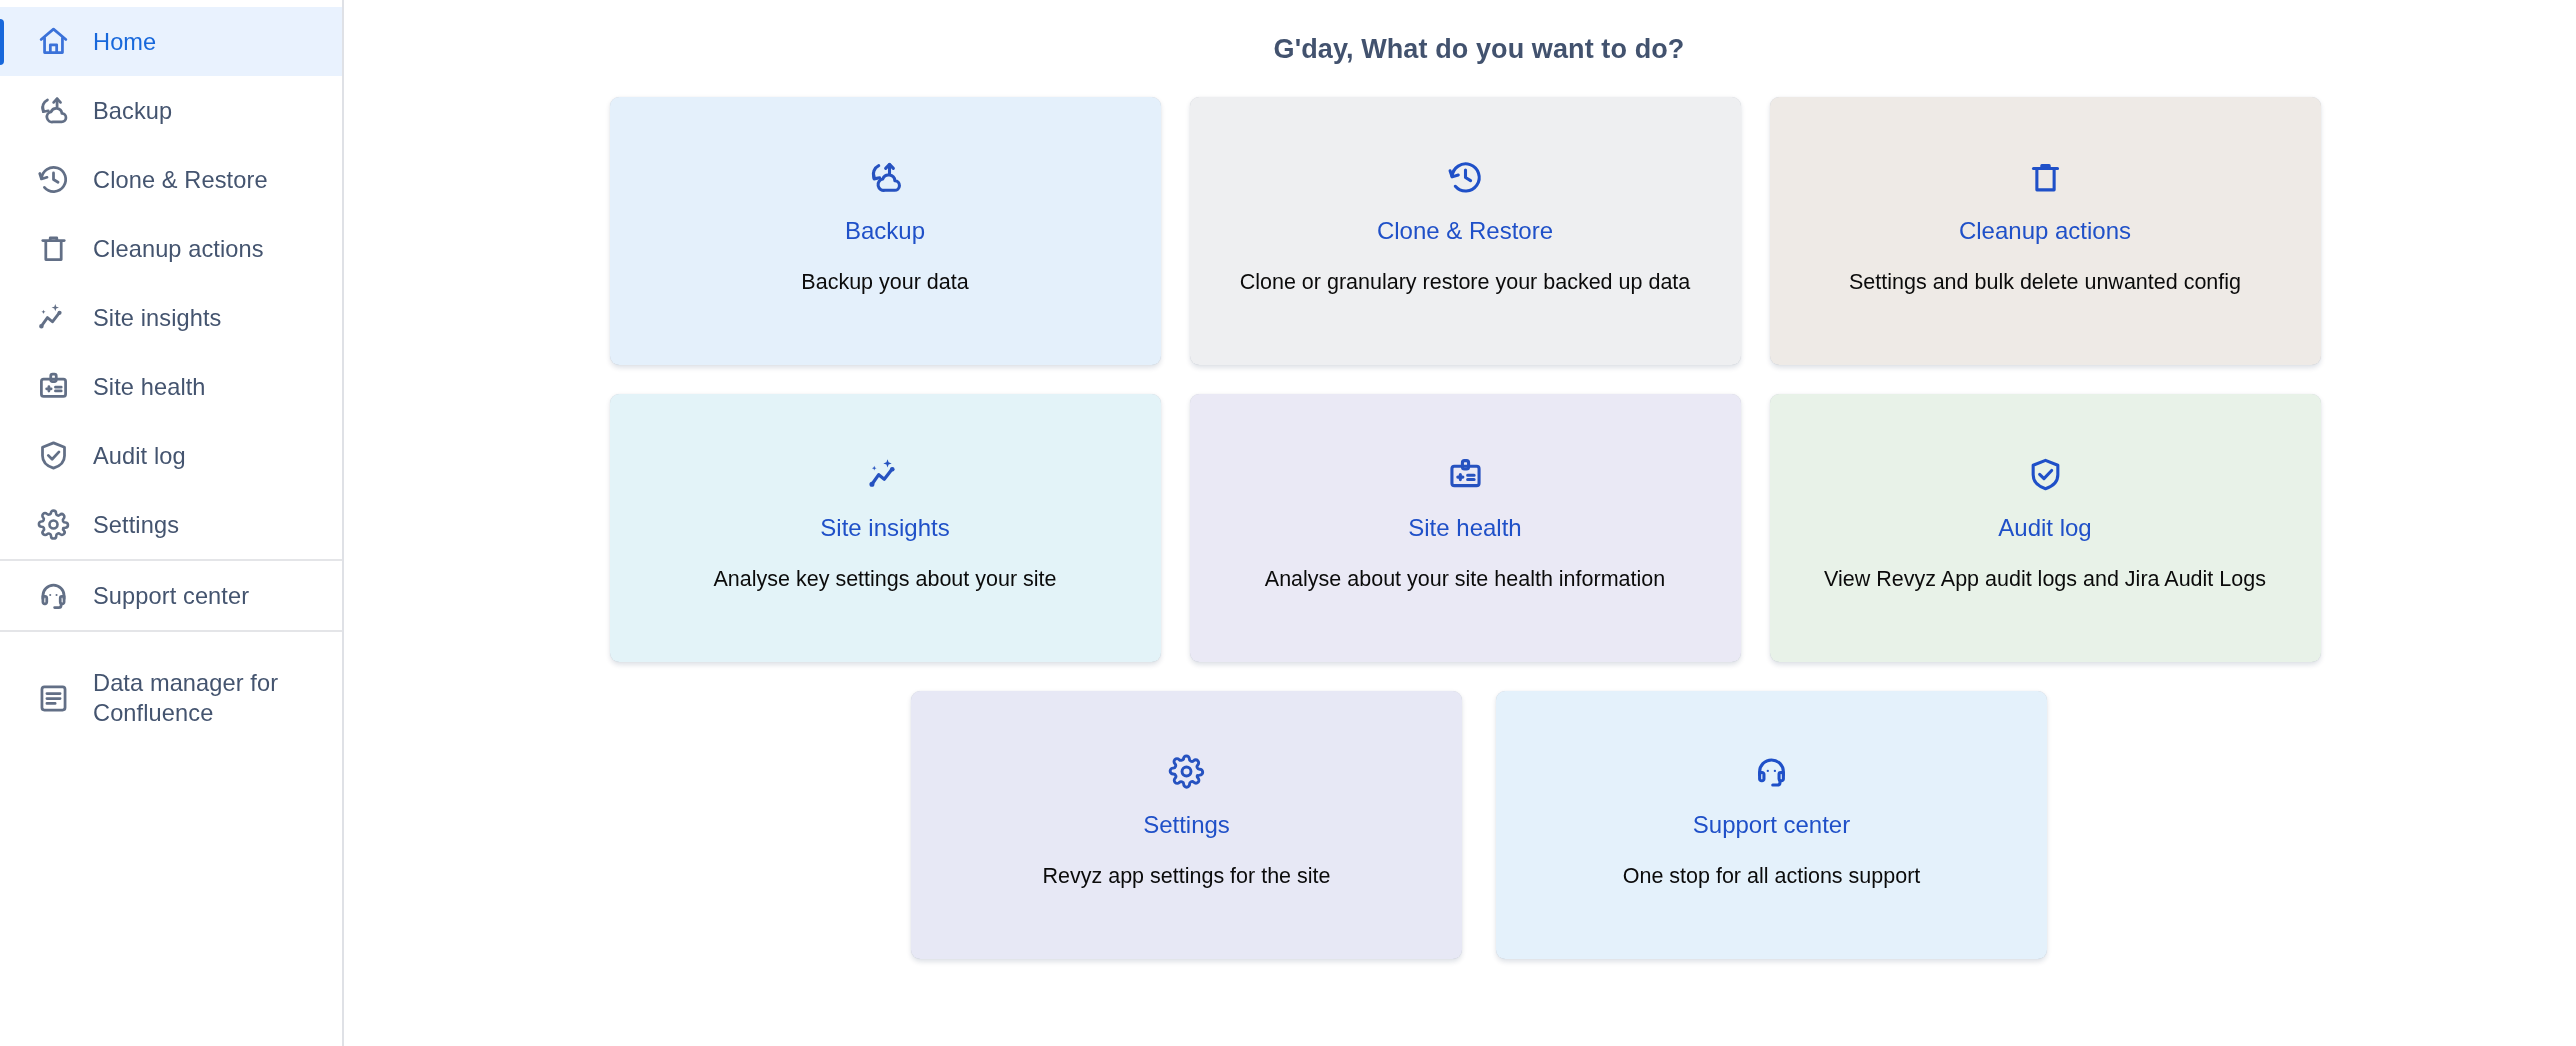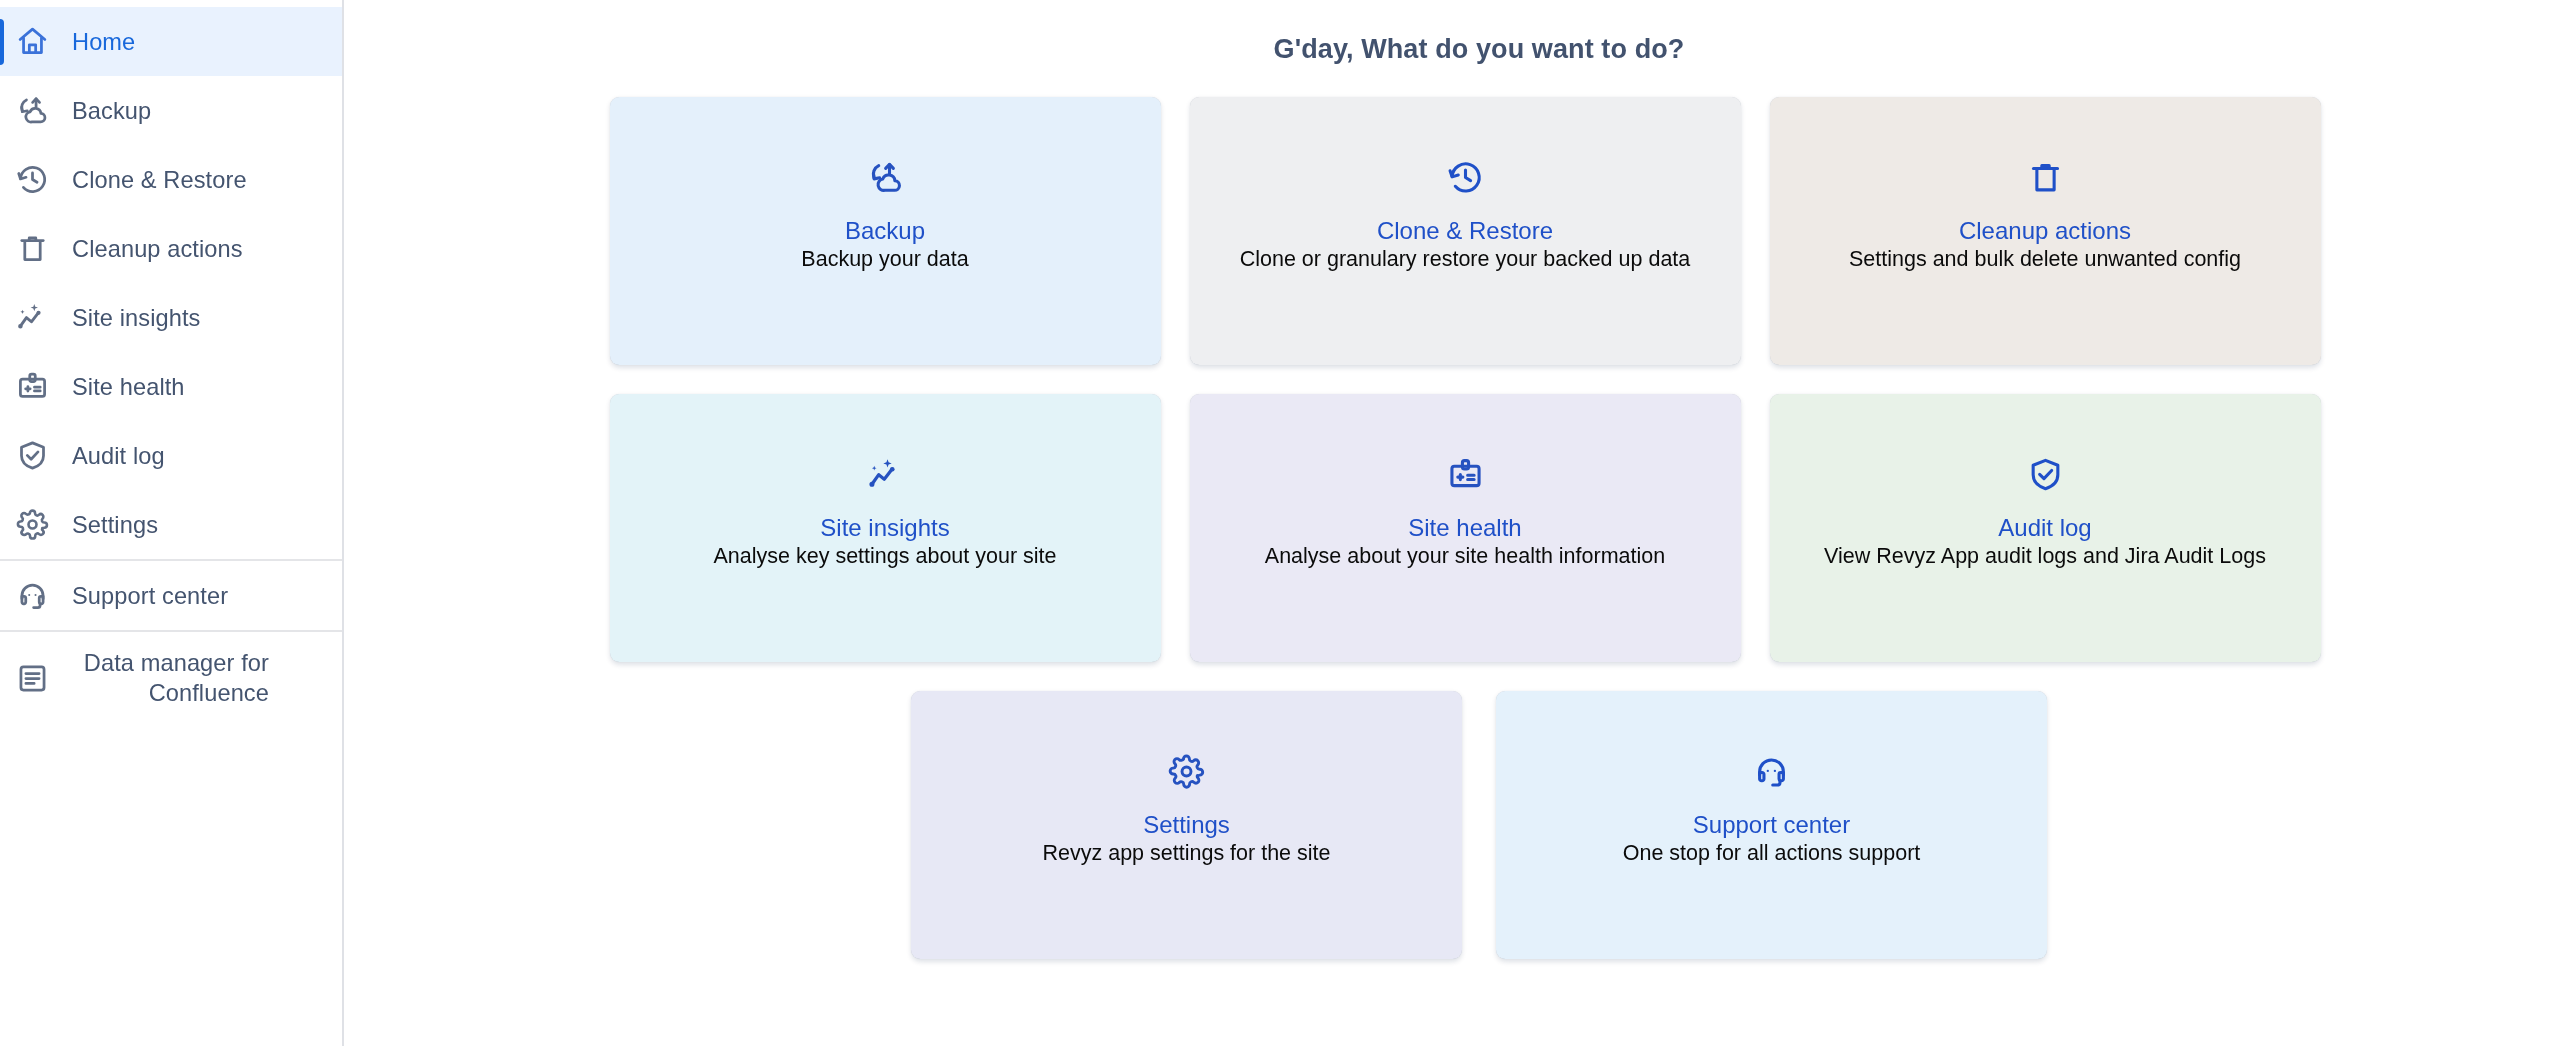--- a/index.html
+++ b/index.html
@@ -34,28 +34,27 @@
   .nav-divider {
     height: 2.1px;
     background: #e4e5e8;
     width: 100%;
   }
 
   .nav-item {
     display: flex;
     align-items: center;
     height: 69px;
-    padding-left: 10px;
+    padding-left: 31px;
     position: relative;
     cursor: pointer;
     color: #44546f;
-    text-align: right;
-  }
-
-  .nav-item.tall { height: 92px; align-items: center; }
+  }
+
+  .nav-item.tall { height: 92px; align-items: center; margin-top: 20px; }
 
   .nav-item .ico {
     width: 44px;
     min-width: 44px;
     display: flex;
     align-items: center;
     justify-content: center;
     color: #626f86;
   }
   .nav-item .ico svg { display: block; }
@@ -136,20 +135,21 @@
 
   .card .card-title {
     margin-top: 18.6px;
     font-size: 24px;
     color: #1f50c8;
     text-align: center;
     line-height: 1.2;
   }
 
   .card .card-desc {
+    margin-top: 23px;
     font-size: 21.5px;
     color: #0b0b0b;
     text-align: center;
     line-height: 1.25;
     padding: 0 17px;
   }
 
   .bottom-row {
     width: 1739px;
     margin: 0 auto;

